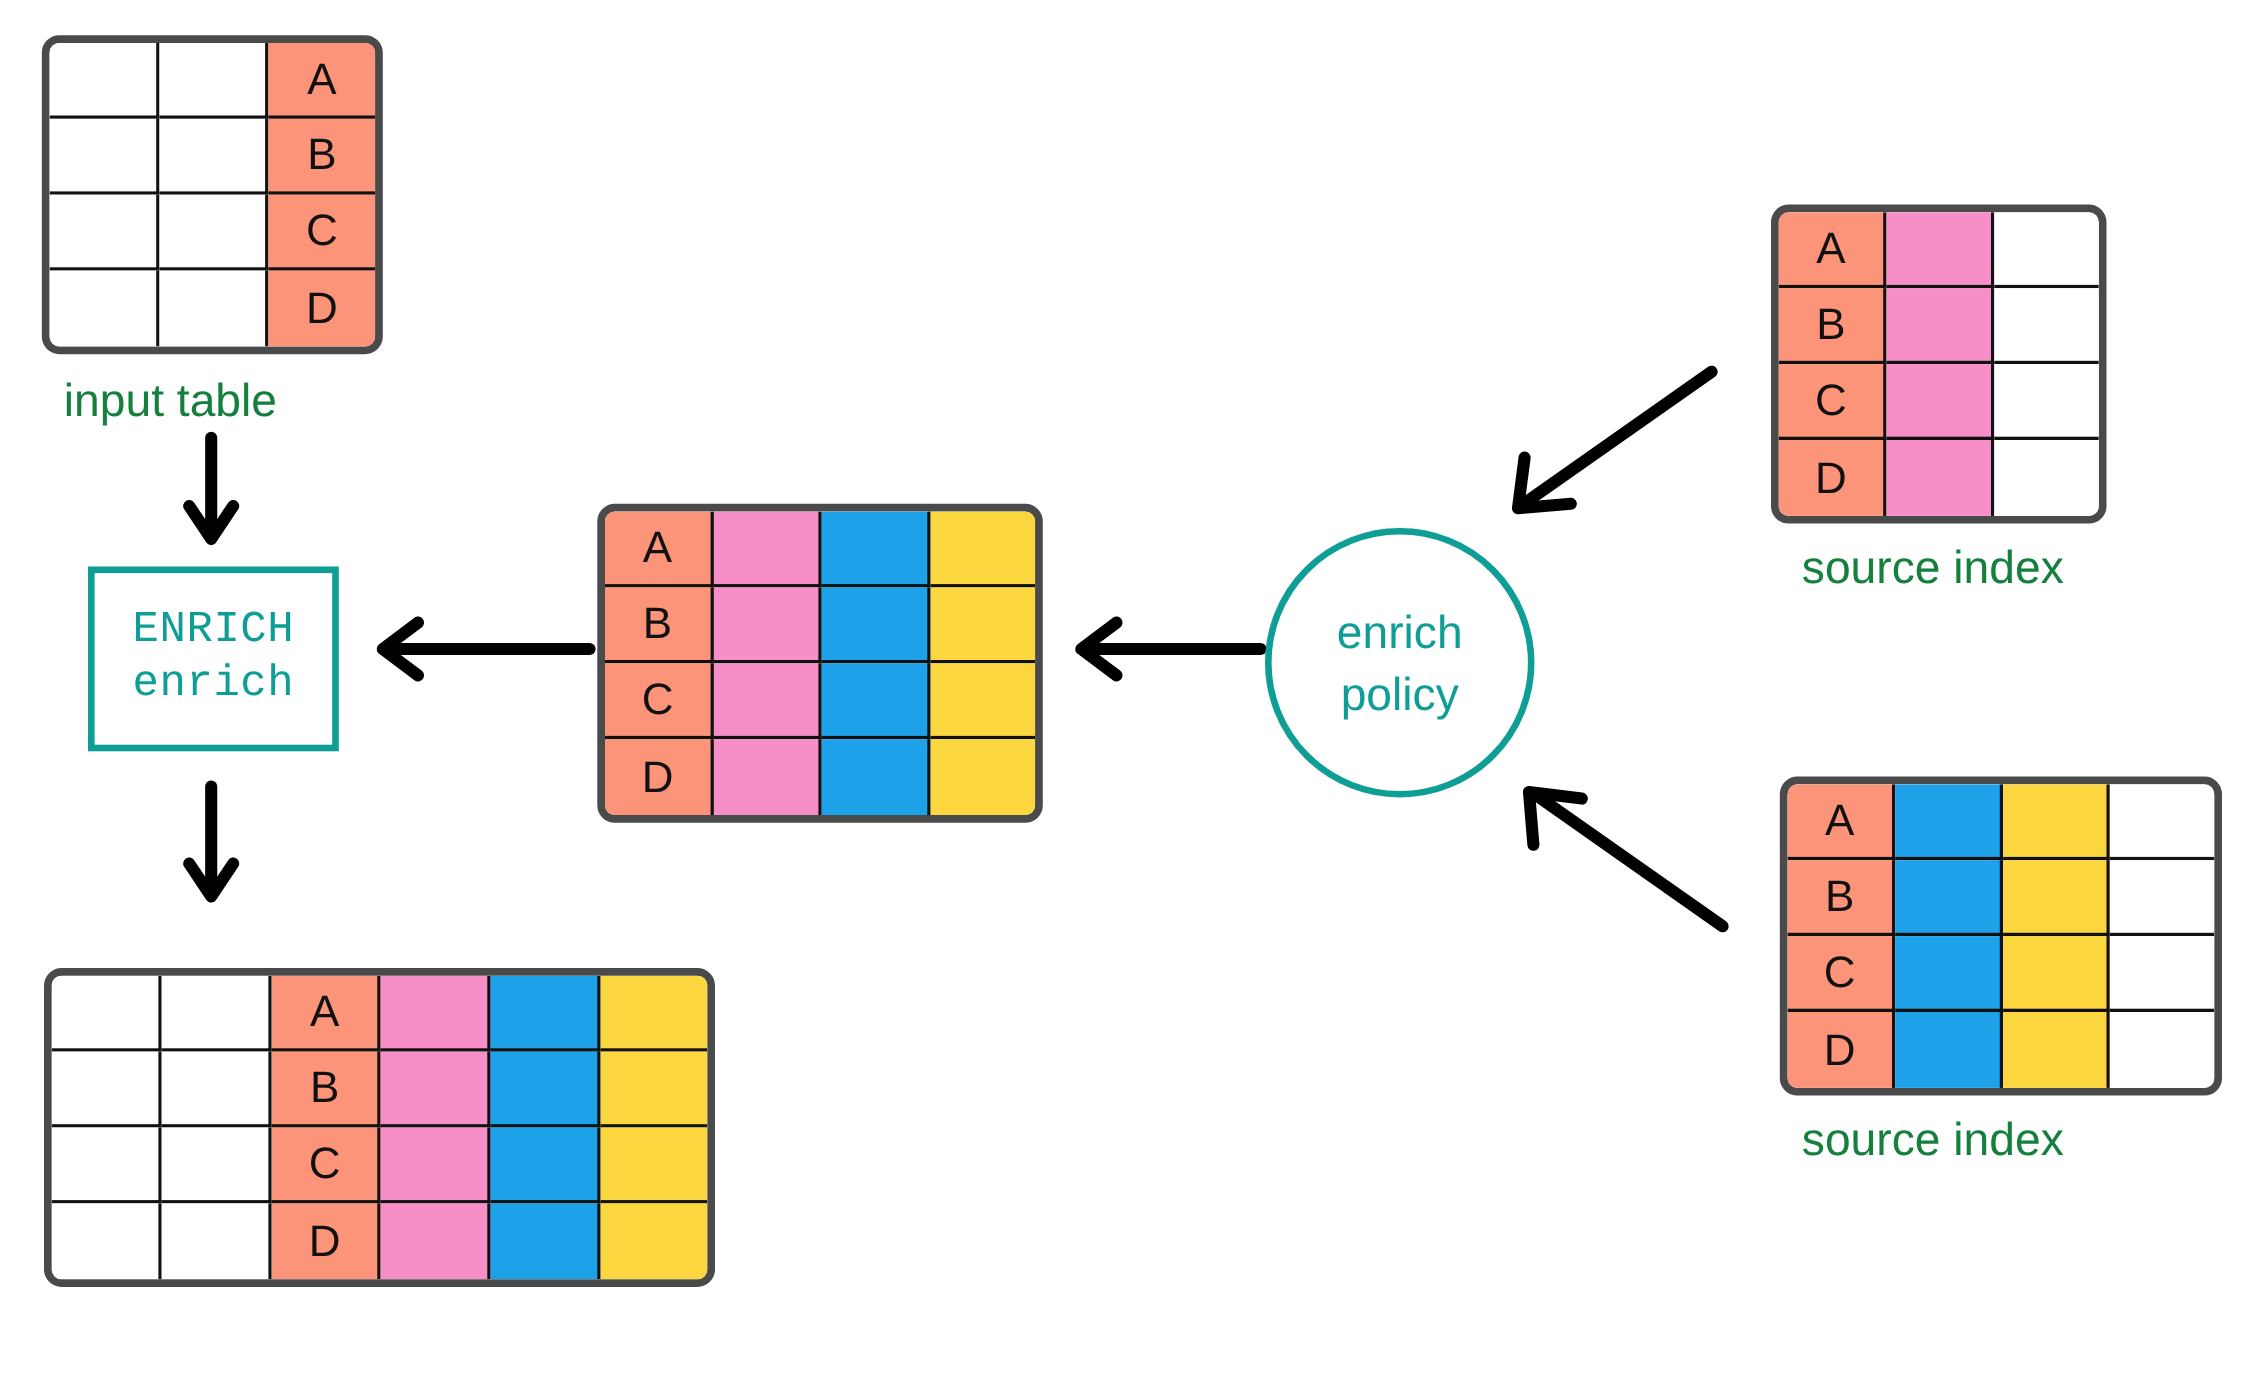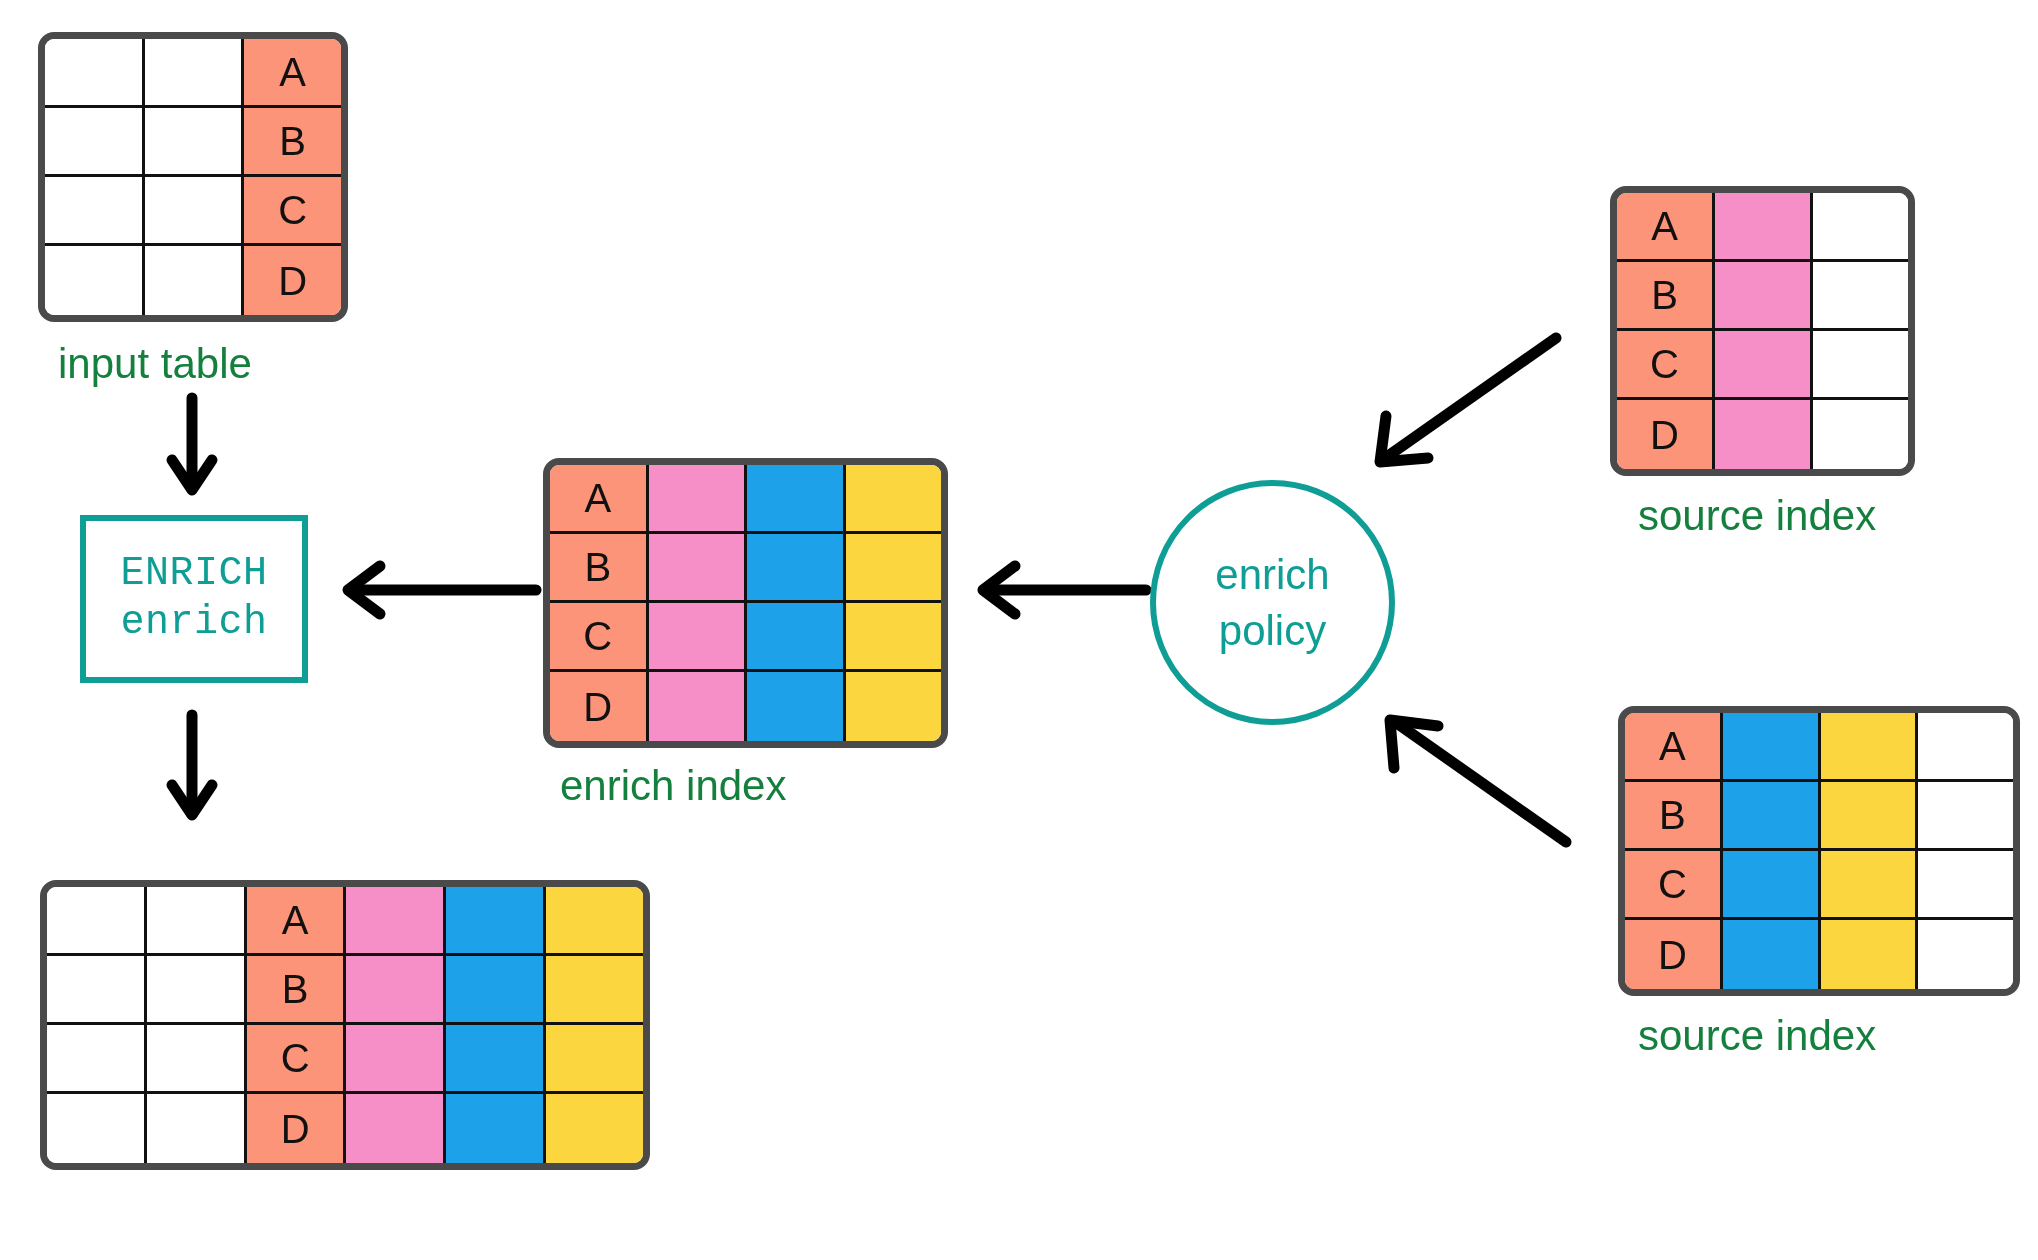--- a/index.html
+++ b/index.html
@@ -213,21 +213,20 @@
         <div class="tbl-cell" style="background: rgb(29, 161, 232);"></div>
         <div class="tbl-cell" style="background: rgb(252, 214, 63);"></div>
       </div>
       <div class="tbl-row">
         <div class="tbl-cell" style="background: rgb(251, 148, 120);">D</div>
         <div class="tbl-cell" style="background: rgb(246, 143, 199);"></div>
         <div class="tbl-cell" style="background: rgb(29, 161, 232);"></div>
         <div class="tbl-cell" style="background: rgb(252, 214, 63);"></div>
       </div>
     </div>
-  <div class="caption" id="enrich-index-caption" style="left:560px; top:762px;">enrich index</div>
 
   <svg class="arrow-svg" style="left:975px; top:560px; width:175px; height:60px;" viewBox="0 0 175 60">
     <path d="M 171 30 L 12 30"></path>
     <path d="M 40 6 L 8 30 L 40 54"></path>
   </svg>
 
   <div id="enrich-policy" style="left:1150px; top:480px; width:245px; height:245px;">
     <span>enrich</span>
     <span>policy</span>
   </div>

